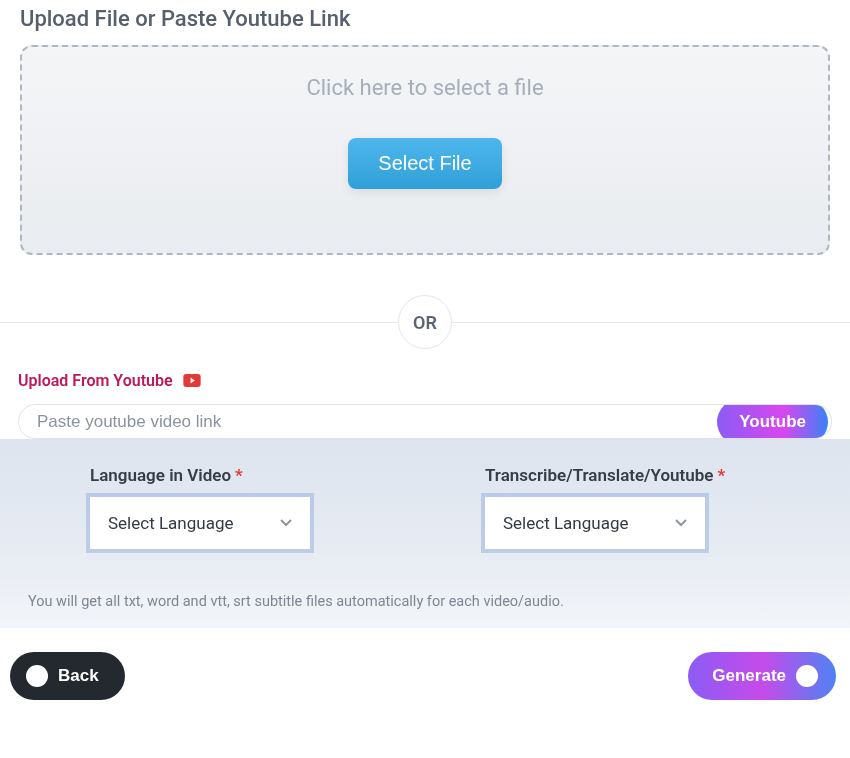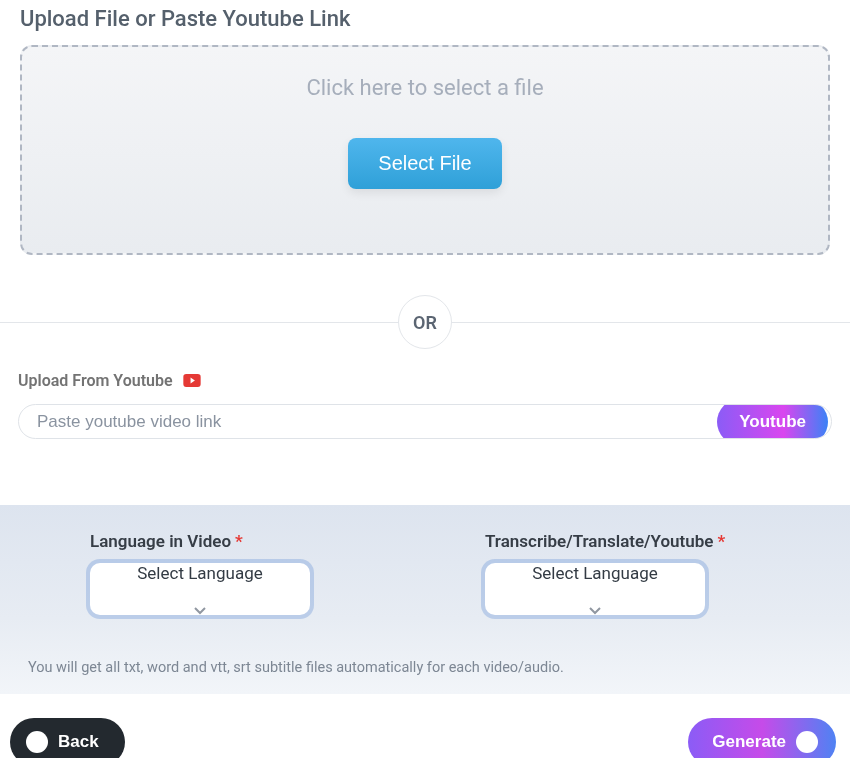--- a/index.html
+++ b/index.html
@@ -46,59 +46,57 @@
   .or-circle {
     position: absolute; left: 50%; top: 50%; transform: translate(-50%, -50%);
     width: 54px; height: 54px; border-radius: 50%;
     background: #fff; border: 1px solid #e3e6ea;
     display: flex; align-items: center; justify-content: center;
     color: #5b6572; font-weight: 600; font-size: 18px;
   }
 
   
   .yt-section { padding: 0 18px; }
-  .yt-label { display: flex; align-items: center; gap: 10px; font-size: 16px; font-weight: 600; color: #737373; margin-bottom: 14px; }
+  .yt-label { display: flex; align-items: center; gap: 10px; font-size: 16px; font-weight: 600; color: #be185d; margin-bottom: 14px; }
   .yt-icon { display: inline-flex; }
   .yt-input-wrap {
     border: 1px solid #dfe3e8; border-radius: 999px;
     display: flex; align-items: center; overflow: hidden;
     height: 35px; background: #fff;
   }
   .yt-input {
     flex: 1; border: none; outline: none; font-size: 17px; color: #5b6572;
     padding: 0 18px; background: transparent;
   }
   .yt-input::placeholder { color: #8a93a0; }
   .search-btn {
     margin: 3px; height: 46px; padding: 0 22px;
     border: none; border-radius: 999px;
     background: linear-gradient(90deg, #8b5cf6 0%, #d946ef 60%, #3b82f6 100%);
     color: #fff; font-weight: 600; font-size: 17px; cursor: pointer;
   }
 
   
   .lang-panel {
-    margin-top: 66px;
     background: linear-gradient(180deg, #dde4ef 0%, #e7ecf3 60%, #f2f5f9 100%);
     padding: 26px 90px 18px 90px;
   }
   .lang-row { display: flex; gap: 120px; }
   .lang-col { flex: 1; }
   .lang-label { font-size: 17px; font-weight: 600; color: #363d46; margin-bottom: 12px; display: flex; align-items: center; gap: 4px; }
   .req { color: #e53935; font-weight: 700; }
   .select-wrap {
     background: #fff;
-    border-radius: 10px;
+    border-radius: 0;
     height: 52px;
     display: flex; align-items: center; justify-content: space-between;
     padding: 0 18px;
     box-shadow: 0 0 0 4px rgba(107,148,214,0.35);
     cursor: pointer;
     width: 220px;
-    flex-direction: column;
   }
   .select-text { font-size: 17px; color: #333b44; }
   .chev { color: #9097a1; display: inline-flex; }
   .note { font-size: 14.5px; color: #7d8794; margin-top: 44px; margin-left: -62px; }
 
   
   .footer {
     display: flex; justify-content: space-between; align-items: center;
     padding: 24px 14px 8px 10px;
   }

